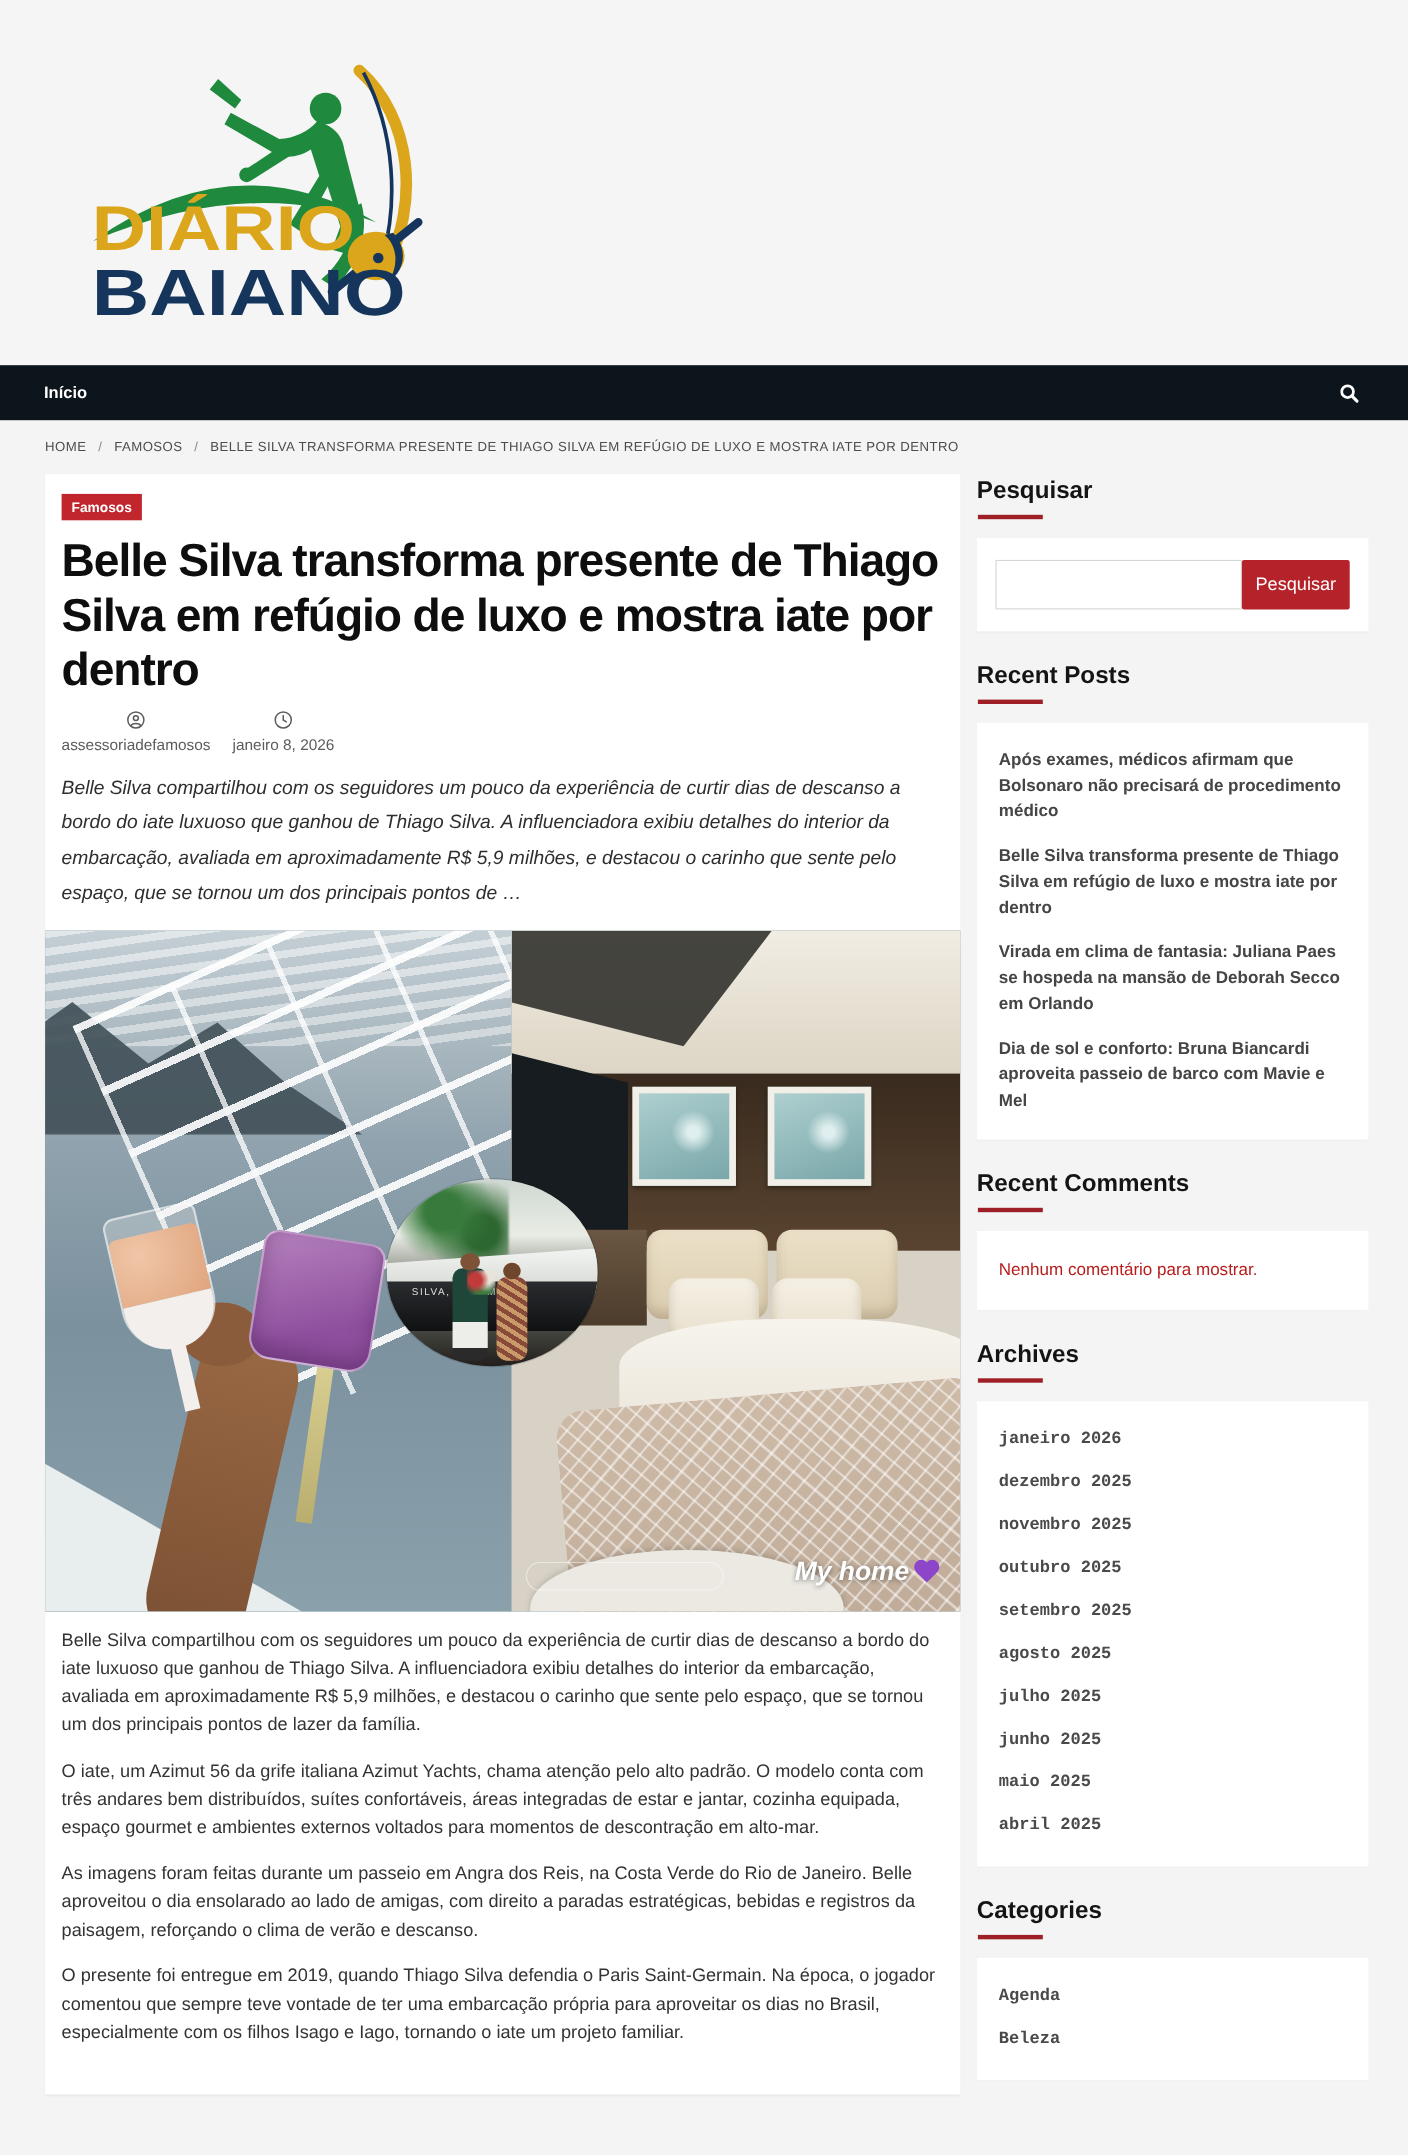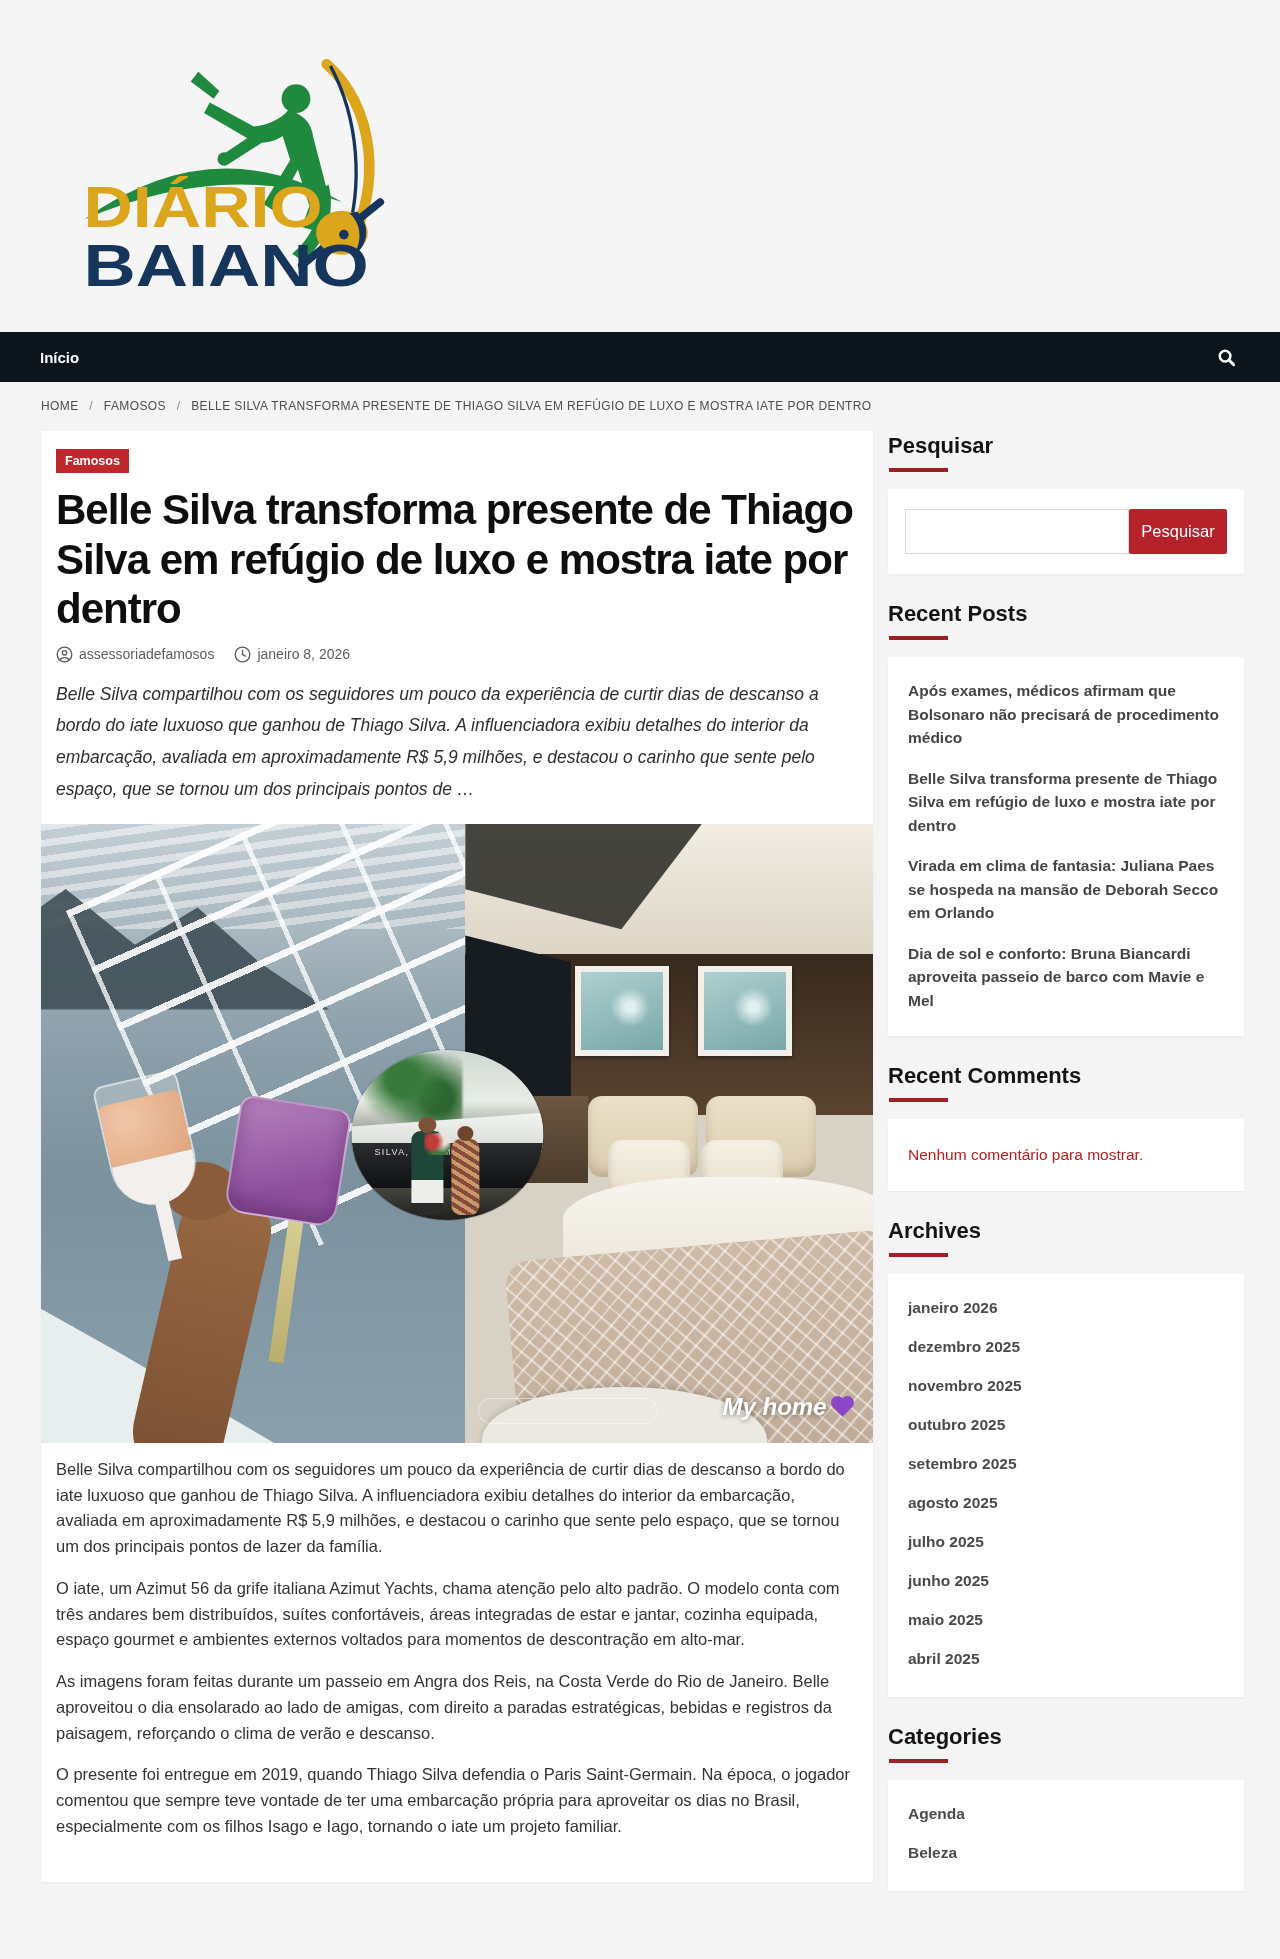--- a/index.html
+++ b/index.html
@@ -30,21 +30,21 @@
 
   
   .card-pad { padding:18px 15px 0; }
   .cat-badge { display:inline-block; background:#c2262d; color:#fff; font-size:12.5px;
     font-weight:bold; padding:5px 9px; cursor:pointer; }
   .post-title { font-size:42px; line-height:1.18; font-weight:bold; color:#0e0e0e;
     letter-spacing:-1px; margin:12px 0 12px; }
   .post-meta { display:flex; align-items:center; gap:20px; color:#5c5c5c; font-size:14px;
     margin-bottom:16px; }
   .meta-item { display:flex; align-items:center; gap:6px; }
-  .meta-item.link { cursor:pointer; }
+  .meta-item.link { cursor:pointer;flex-direction:column; }
   .post-excerpt { font-style:italic; font-size:17.5px; color:#2e2e2e; line-height:1.82;
     margin:4px 0 18px; }
   .post-body { padding:14px 15px 0; }
   .post-body p { font-size:16.5px; color:#333; line-height:1.56; margin-bottom:16px; }
 
   
   .photo { position:relative; width:832px; height:619px; overflow:hidden; background:#7e95a1; }
   .ph-left { position:absolute; left:0; top:0; width:51%; height:100%; overflow:hidden;
     background:linear-gradient(180deg,#c9d3d8 0%,#aebbc2 14%,#8fa2ad 32%,#7b919e 58%,#8aa0ab 100%); }
   .ph-clouds { position:absolute; top:0; left:0; width:100%; height:17%; opacity:.65;
@@ -161,21 +161,21 @@
   .widget-box { background:#fff; box-shadow:0 1px 2px rgba(0,0,0,.05); margin:17px 0 27px; }
   .search-box { display:flex; padding:20px 17px; }
   .search-input { flex:1; height:45px; border:1px solid #d6d6d6; outline:none; font-size:15px;
     padding:0 10px; font-family:"Liberation Sans",sans-serif; }
   .search-btn { width:98px; height:45px; background:#b5222a; color:#fff; border:0; font-size:16.5px;
     cursor:pointer; border-radius:2px; font-family:"Liberation Sans",sans-serif; }
   .posts-box { padding:22px 20px 6px; }
   .posts-box .item { font-size:15.5px; font-weight:bold; color:#454545; line-height:1.52;
     margin-bottom:17px; cursor:pointer; }
   .comments-box { padding:27px 20px; font-size:15.5px; color:#b91c1c; }
-  .arch-box { padding:25px 20px 8px; }
+  .arch-box { padding:25px 20px 8px;font-family:Liberation Mono, monospace; }
   .arch-box .item { font-size:15.5px; font-weight:bold; color:#4a4a4a; margin-bottom:21px;
     cursor:pointer; }
 </style>
 </head>
 <body>
 
 <header class="site-header">
   <svg class="logo-svg" width="316" height="296" viewBox="0 0 330 300">
     <g>
       <path d="M15,214 Q150,118 284,196 Q160,152 15,214 Z" fill="#1f8a3d"></path>

